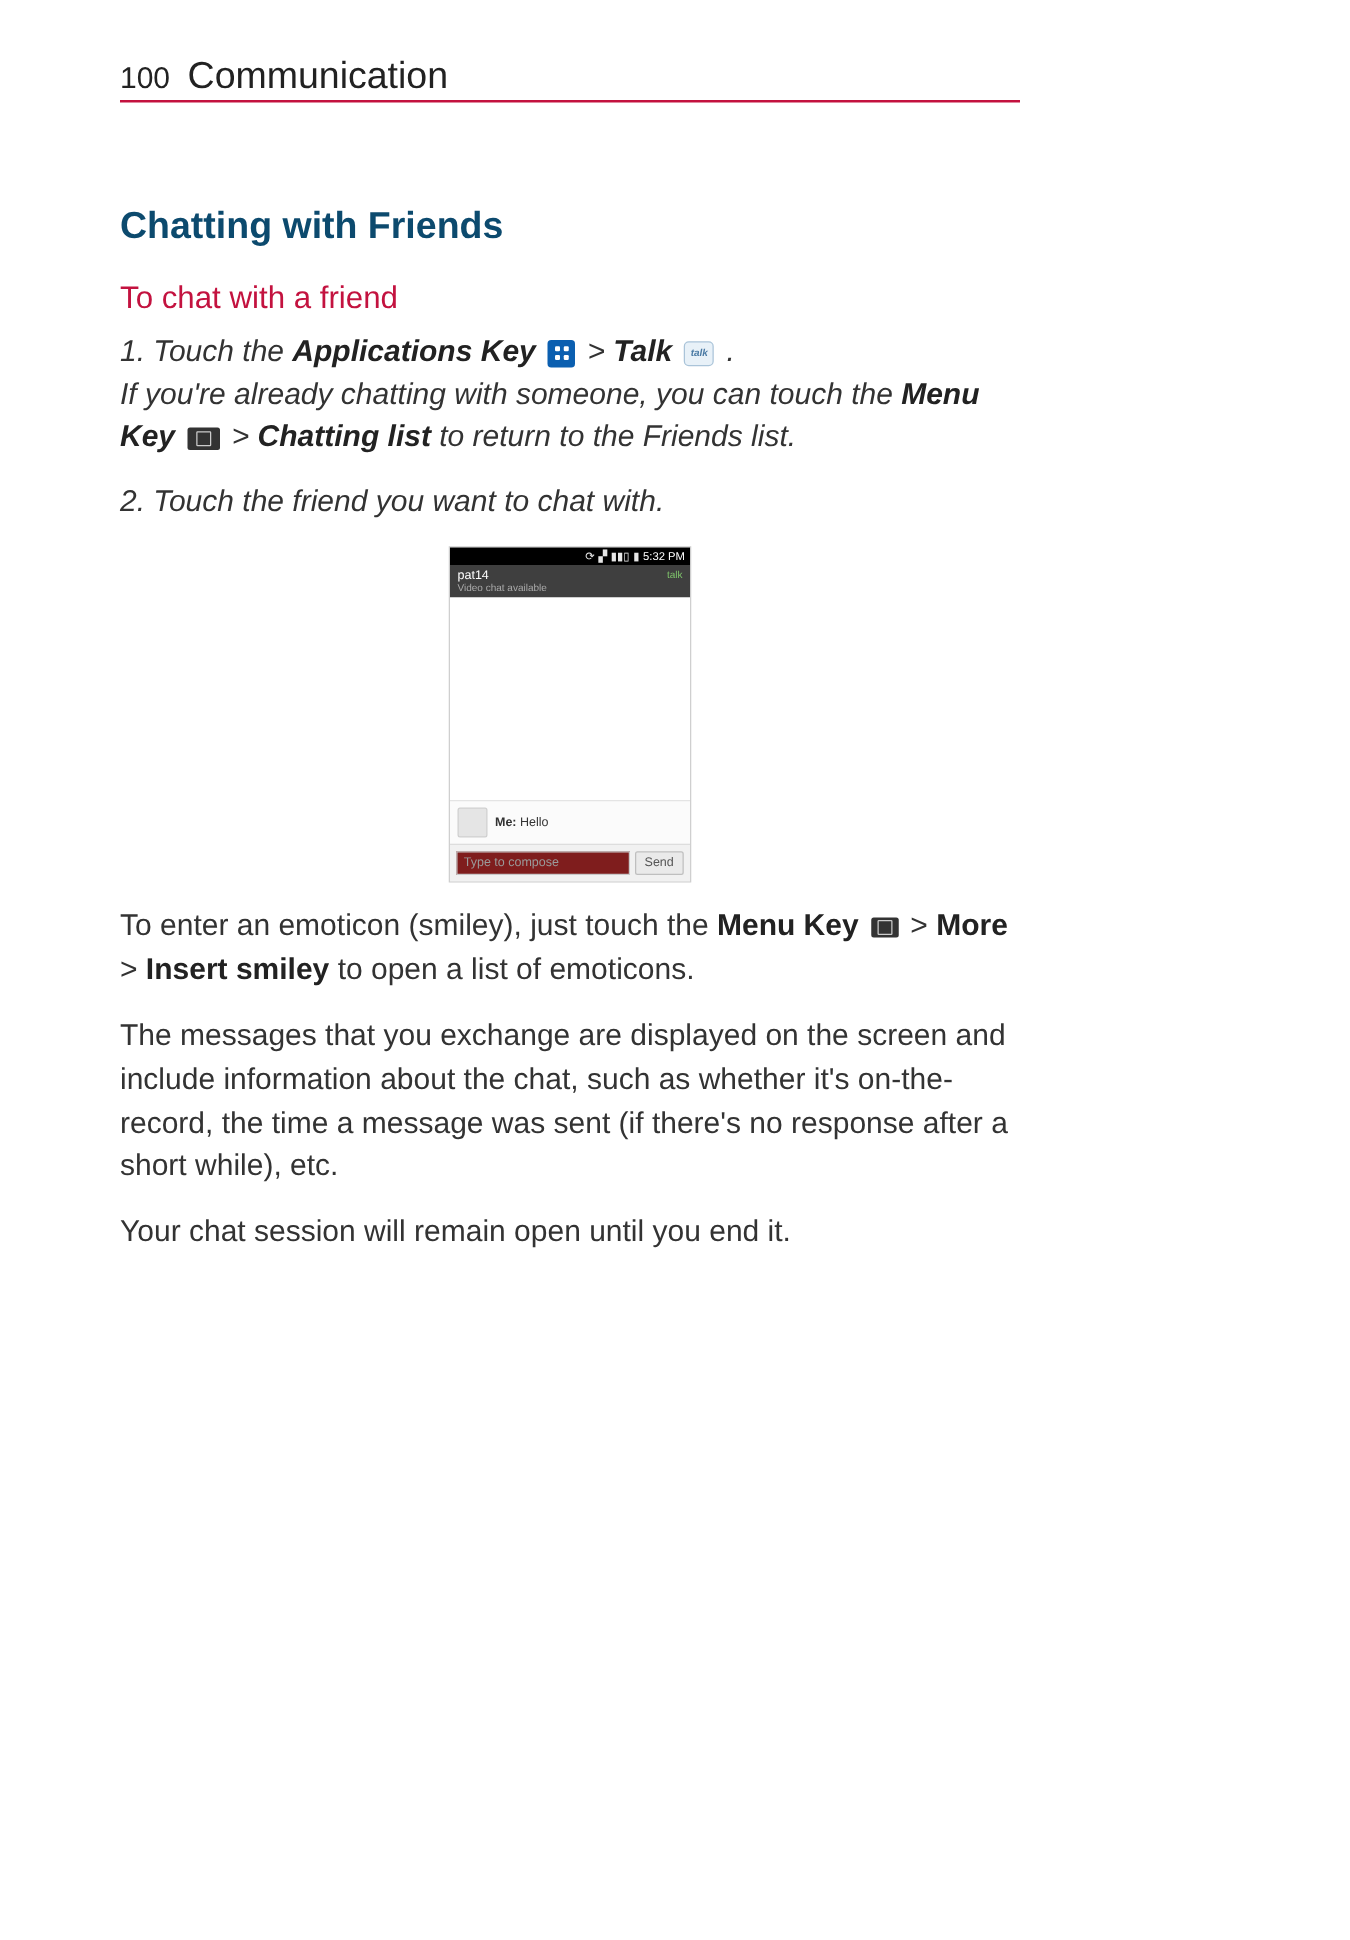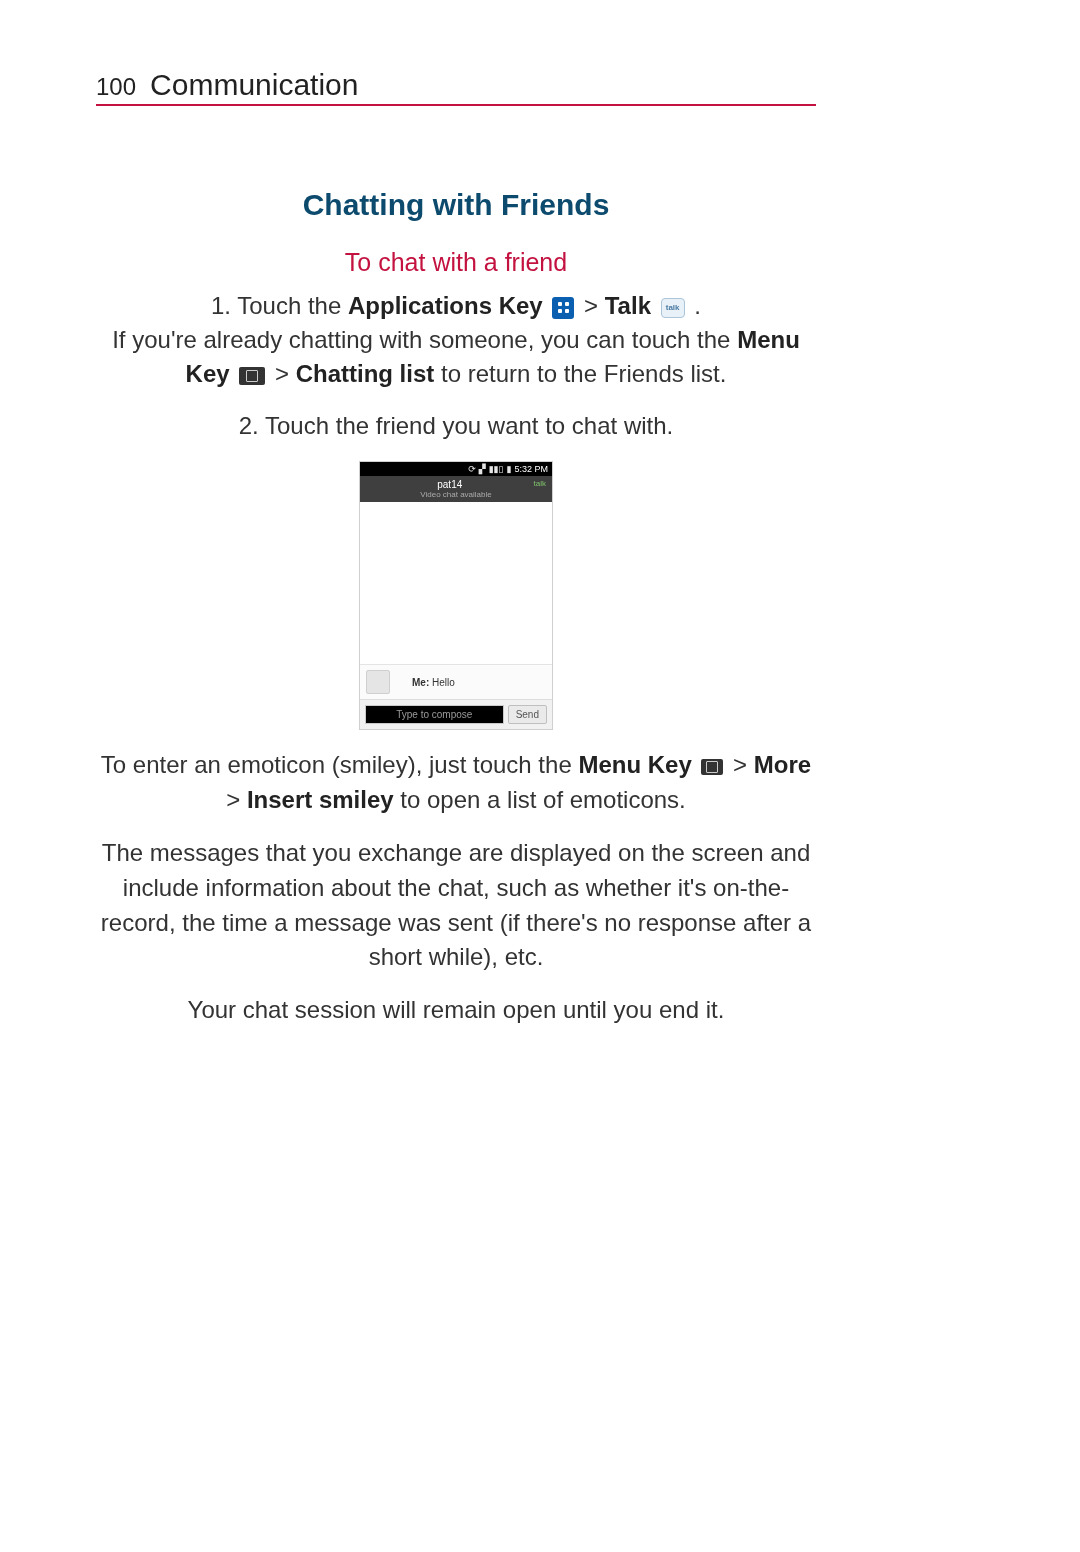--- a/index.html
+++ b/index.html
@@ -1,48 +1,48 @@
 <!DOCTYPE html>
 <html><head>
 <meta charset="utf-8">
 <style>
   html,body{margin:0;padding:0;background:#fff;font-family:"Helvetica Neue",Helvetica,Arial,sans-serif;color:#333;}
-  .page{width:912px;min-height:1552px;box-sizing:border-box;padding:68px 96px 60px 96px;position:relative;text-align:center;}
+  .page{width:912px;min-height:1552px;box-sizing:border-box;padding:44px 96px 60px 96px;position:relative;}
   .hdr-row{display:flex;align-items:baseline;gap:14px;border-bottom:2px solid #c3123f;padding-bottom:2px;}
   .pgno{font-size:24px;color:#222;}
   .pgsection{font-size:30px;color:#222;font-weight:400;}
   h1.sec{color:#0c4a6e;font-size:30px;font-weight:600;margin:82px 0 26px 0;}
   h2.sub{color:#c3123f;font-size:25px;font-weight:400;margin:0 0 12px 0;}
   ol.steps{list-style:none;margin:0;padding:0;font-size:24px;line-height:1.42;color:#333;}
-  ol.steps>li{margin-bottom:18px;}
+  ol.steps>li{margin-bottom:18px;font-style:italic;}
   .li-num{display:inline;}
   .b{font-weight:600;color:#222;}
   .icon{display:inline-flex;vertical-align:middle;margin:0 3px;}
   .apps-icon{width:22px;height:22px;background:#0b5fb0;border-radius:3px;display:inline-grid;grid-template-columns:repeat(2,4px);grid-template-rows:repeat(2,4px);gap:3px;align-content:center;justify-content:center;}
   .apps-icon span{background:#fff;width:4px;height:4px;border-radius:1px;}
   .talk-icon{width:22px;height:18px;border-radius:4px;background:#e8f1f8;border:1px solid #aac4d9;position:relative;display:inline-flex;align-items:center;justify-content:center;font-size:8px;color:#4a7aa4;font-weight:700;}
   .menu-icon{width:26px;height:18px;background:#333;border-radius:2px;position:relative;display:inline-flex;align-items:center;justify-content:center;}
   .menu-icon::before{content:"";width:10px;height:10px;border:1px solid #ccc;border-radius:1px;}
   .menu-icon-sm{width:22px;height:16px;}
   .para{font-size:24px;line-height:1.45;color:#333;margin-top:18px;}
   
   .shot{width:192px;margin:16px auto 10px auto;border:1px solid #cfcfcf;background:#fafafa;font-size:10px;color:#555;}
   .shot .sbar{background:#000;color:#fff;display:flex;justify-content:flex-end;align-items:center;padding:2px 4px;font-size:9px;gap:3px;}
   .shot .sbar .sicon{font-size:9px;opacity:.9;}
   .shot .title{background:#3f3f3f;color:#ddd;padding:3px 6px;}
   .shot .title .u{font-size:10px;color:#fff;}
   .shot .title .st{font-size:8px;color:#aaa;}
   .shot .title .talklbl{float:right;color:#7fc46b;font-size:8px;}
   .shot .body{height:162px;background:#fff;}
-  .shot .msg{display:flex;align-items:center;padding:5px 6px;gap:22px;border-top:1px solid #e4e4e4;background:#fbfbfb;}
+  .shot .msg{display:flex;align-items:center;padding:5px 6px;gap:6px;border-top:1px solid #e4e4e4;background:#fbfbfb;}
   .shot .ava{width:22px;height:22px;background:#e5e5e5;border:1px solid #cfcfcf;border-radius:2px;}
   .shot .mtxt{font-size:10px;color:#333;}
   .shot .mtxt .mb{font-weight:700;}
   .shot .compose{display:flex;gap:4px;padding:5px 5px;background:#f1f1f1;border-top:1px solid #ddd;}
-  .shot .compose .inp{flex:1;background:#000000;border:1px solid #c9c9c9;padding:3px 5px;color:#9a9a9a;font-size:10px;}
+  .shot .compose .inp{flex:1;background:#7f1d1d;border:1px solid #c9c9c9;padding:3px 5px;color:#9a9a9a;font-size:10px;}
   .shot .compose .send{background:#eaeaea;border:1px solid #bfbfbf;padding:3px 7px;font-size:10px;color:#555;border-radius:2px;}
 </style>
 </head>
 <body>
 
 <div class="page">
 
   <div class="hdr-row">
     <span class="pgno">100</span>
     <span class="pgsection">Communication</span>

